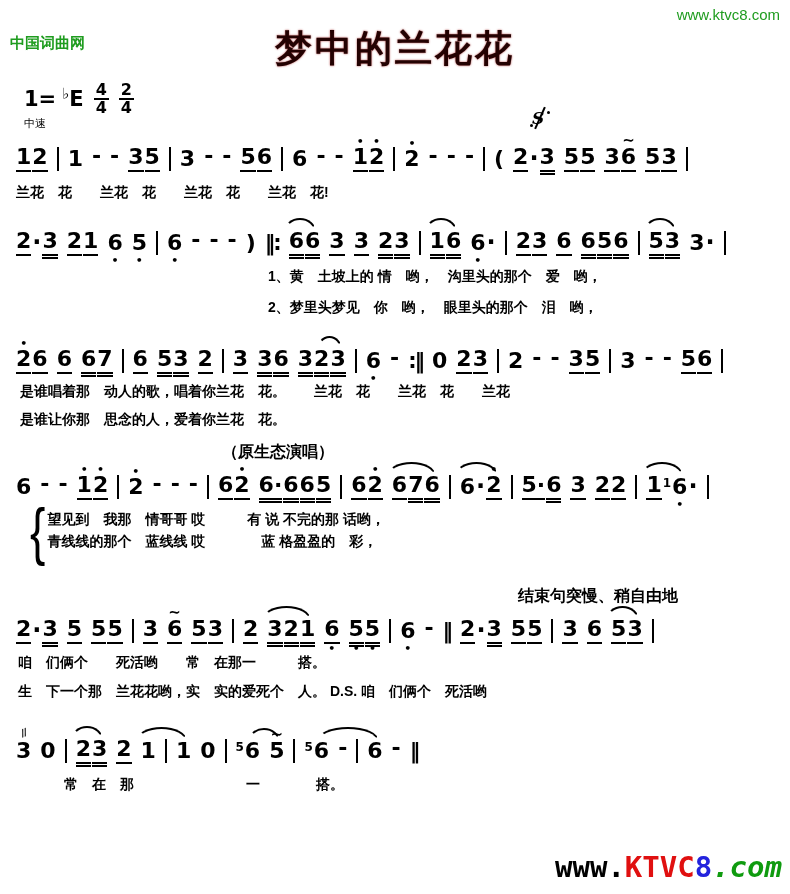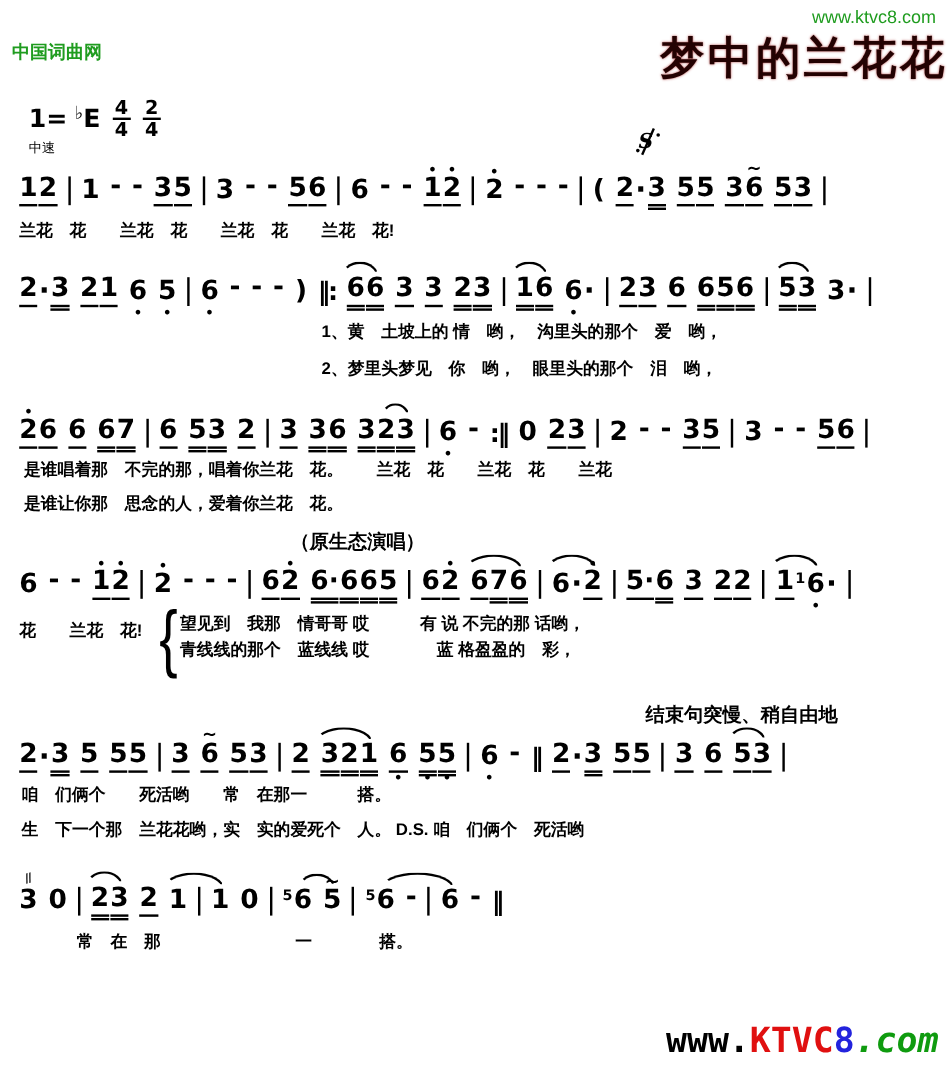--- a/index.html
+++ b/index.html
@@ -6,38 +6,38 @@
   body{width:790px;height:894px;position:relative;overflow:hidden;
        font-family:"Liberation Sans",sans-serif;color:#000;}
   .sheet{position:absolute;inset:0;}
 
   
   .hdr-link{position:absolute;top:6px;font-size:15px;font-weight:bold;cursor:pointer;}
   .hdr-left{left:10px;}
   .hdr-right{right:10px;font-weight:normal;}
 
   
-  .title{position:absolute;top:24px;left:0;width:100%;text-align:right;
+  .title{position:absolute;top:24px;left:0;width:100%;text-align:center;
          font-size:37px;font-weight:900;letter-spacing:3px;
          color:#230202;text-shadow:0 0 2px rgba(150,20,20,.85);}
 
   
   .keyrow{position:absolute;top:82px;left:24px;display:flex;align-items:center;
           font-size:21px;font-weight:bold;font-family:"DejaVu Sans",sans-serif;}
   .keyrow .flat{font-size:15px;vertical-align:super;position:relative;top:-5px;margin-left:6px;}
   .frac{display:inline-flex;flex-direction:column;align-items:center;line-height:1;
         font-size:16px;margin-left:10px;}
   .frac b{padding:0 2px;}
   .frac b:first-child{border-bottom:2px solid #000;}
   .tempo{position:absolute;top:116px;left:24px;font-size:11px;font-weight:normal;}
   .credit{position:absolute;top:92px;right:28px;font-size:19px;font-weight:bold;
           font-family:"Liberation Serif",serif;}
 
   
-  .anno{position:absolute;font-size:16px;font-weight:bold;margin-left:20px;}
+  .anno{position:absolute;font-size:16px;font-weight:bold;}
   .anno-folk{left:222px;top:442px;}
   .anno-ending{left:518px;top:586px;}
 
   
   .segno{position:absolute;left:532px;top:108px;width:16px;height:22px;}
   .segno b{font-family:"DejaVu Serif",serif;font-style:italic;font-weight:bold;font-size:17px;}
   .segno b::before{content:"S";}
   .segno i.ln{position:absolute;left:7px;top:-2px;width:2px;height:24px;background:#000;
               transform:rotate(24deg);}
   .segno i.d1,.segno i.d2{position:absolute;width:3px;height:3px;border-radius:50%;background:#000;}
@@ -254,21 +254,21 @@
         <span class="tok"><b class="u1">3</b></span>
         <span class="tok j"><b class="u1">5</b></span>
         <span class="tok bar"></span>
         <span class="tok"><b class="">3</b></span>
         <span class="tok dash"><b class="">-</b></span>
         <span class="tok dash"><b class="">-</b></span>
         <span class="tok"><b class="u1">5</b></span>
         <span class="tok j"><b class="u1">6</b></span>
         <span class="tok bar"></span>
       </div>
-    <div class="lyr">是谁唱着那　不完的那，唱着你兰花　花。　　兰花　花　　兰花　花　　兰花</div>
+    <div class="lyr">是谁唱着那　动人的歌，唱着你兰花　花。　　兰花　花　　兰花　花　　兰花</div>
     <div class="lyr">是谁让你那　思念的人，爱着你兰花　花。</div>
   </div>
 
   <div class="sys" id="sys4">
     <div class="mline">
         <span class="tok"><b class="">6</b></span>
         <span class="tok dash"><b class="">-</b></span>
         <span class="tok dash"><b class="">-</b></span>
         <span class="tok"><i class="abv">•</i><b class="u1">1</b></span>
         <span class="tok j"><i class="abv">•</i><b class="u1">2</b></span>
@@ -310,21 +310,20 @@
         <span class="slur">
           <i class="arc"></i>
           <span class="tok"><b class="u1">1</b></span>
           <span class="tok j"><b class=" g">1</b></span>
           <span class="tok j"><b class="">6</b><i class="blw">•</i></span>
         </span>
         <span class="tok j dot"><b class="">·</b></span>
         <span class="tok bar"></span>
       </div>
     <div class="lyrrow4">
-      <div class="lyr">花　　兰花　花!</div>
       <span class="brace"></span>
       <div class="stack">
         <div class="lyr">望见到　我那　情哥哥 哎　　　有 说 不完的那 话哟，</div>
         <div class="lyr">青线线的那个　蓝线线 哎　　　　蓝 格盈盈的　彩，</div>
       </div>
     </div>
   </div>
 
   <div class="sys" id="sys5">
     <div class="mline">

